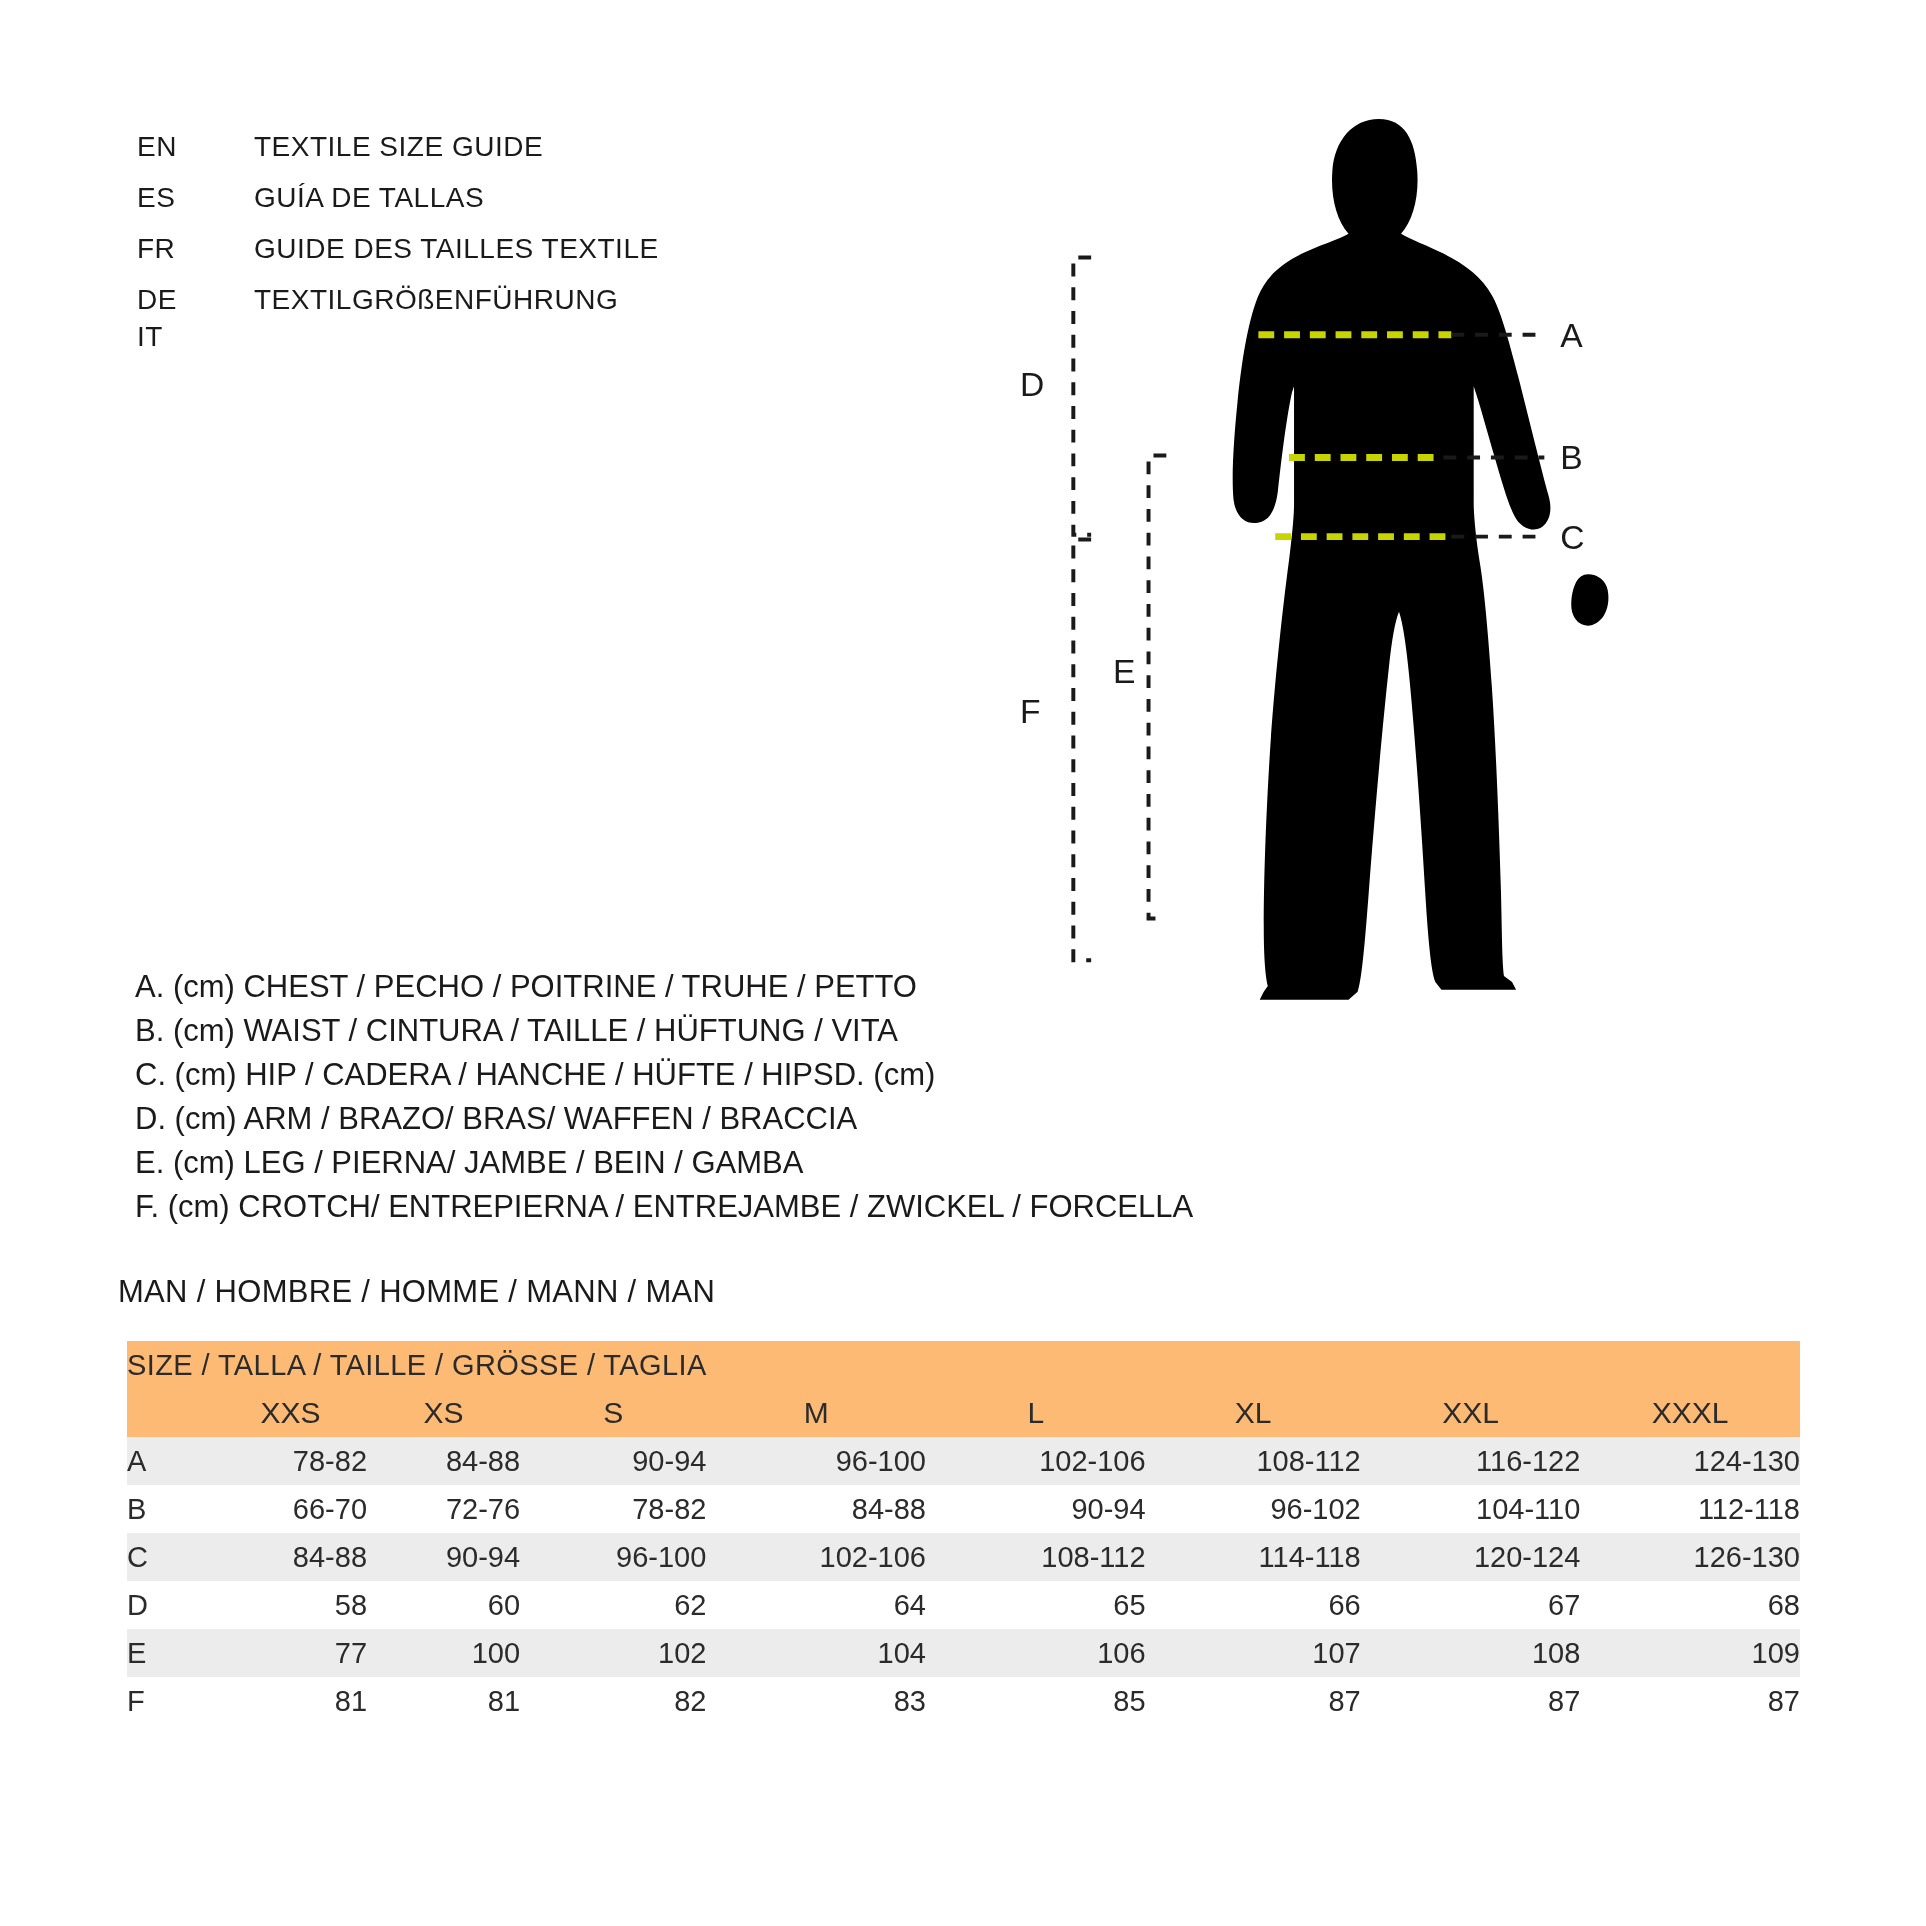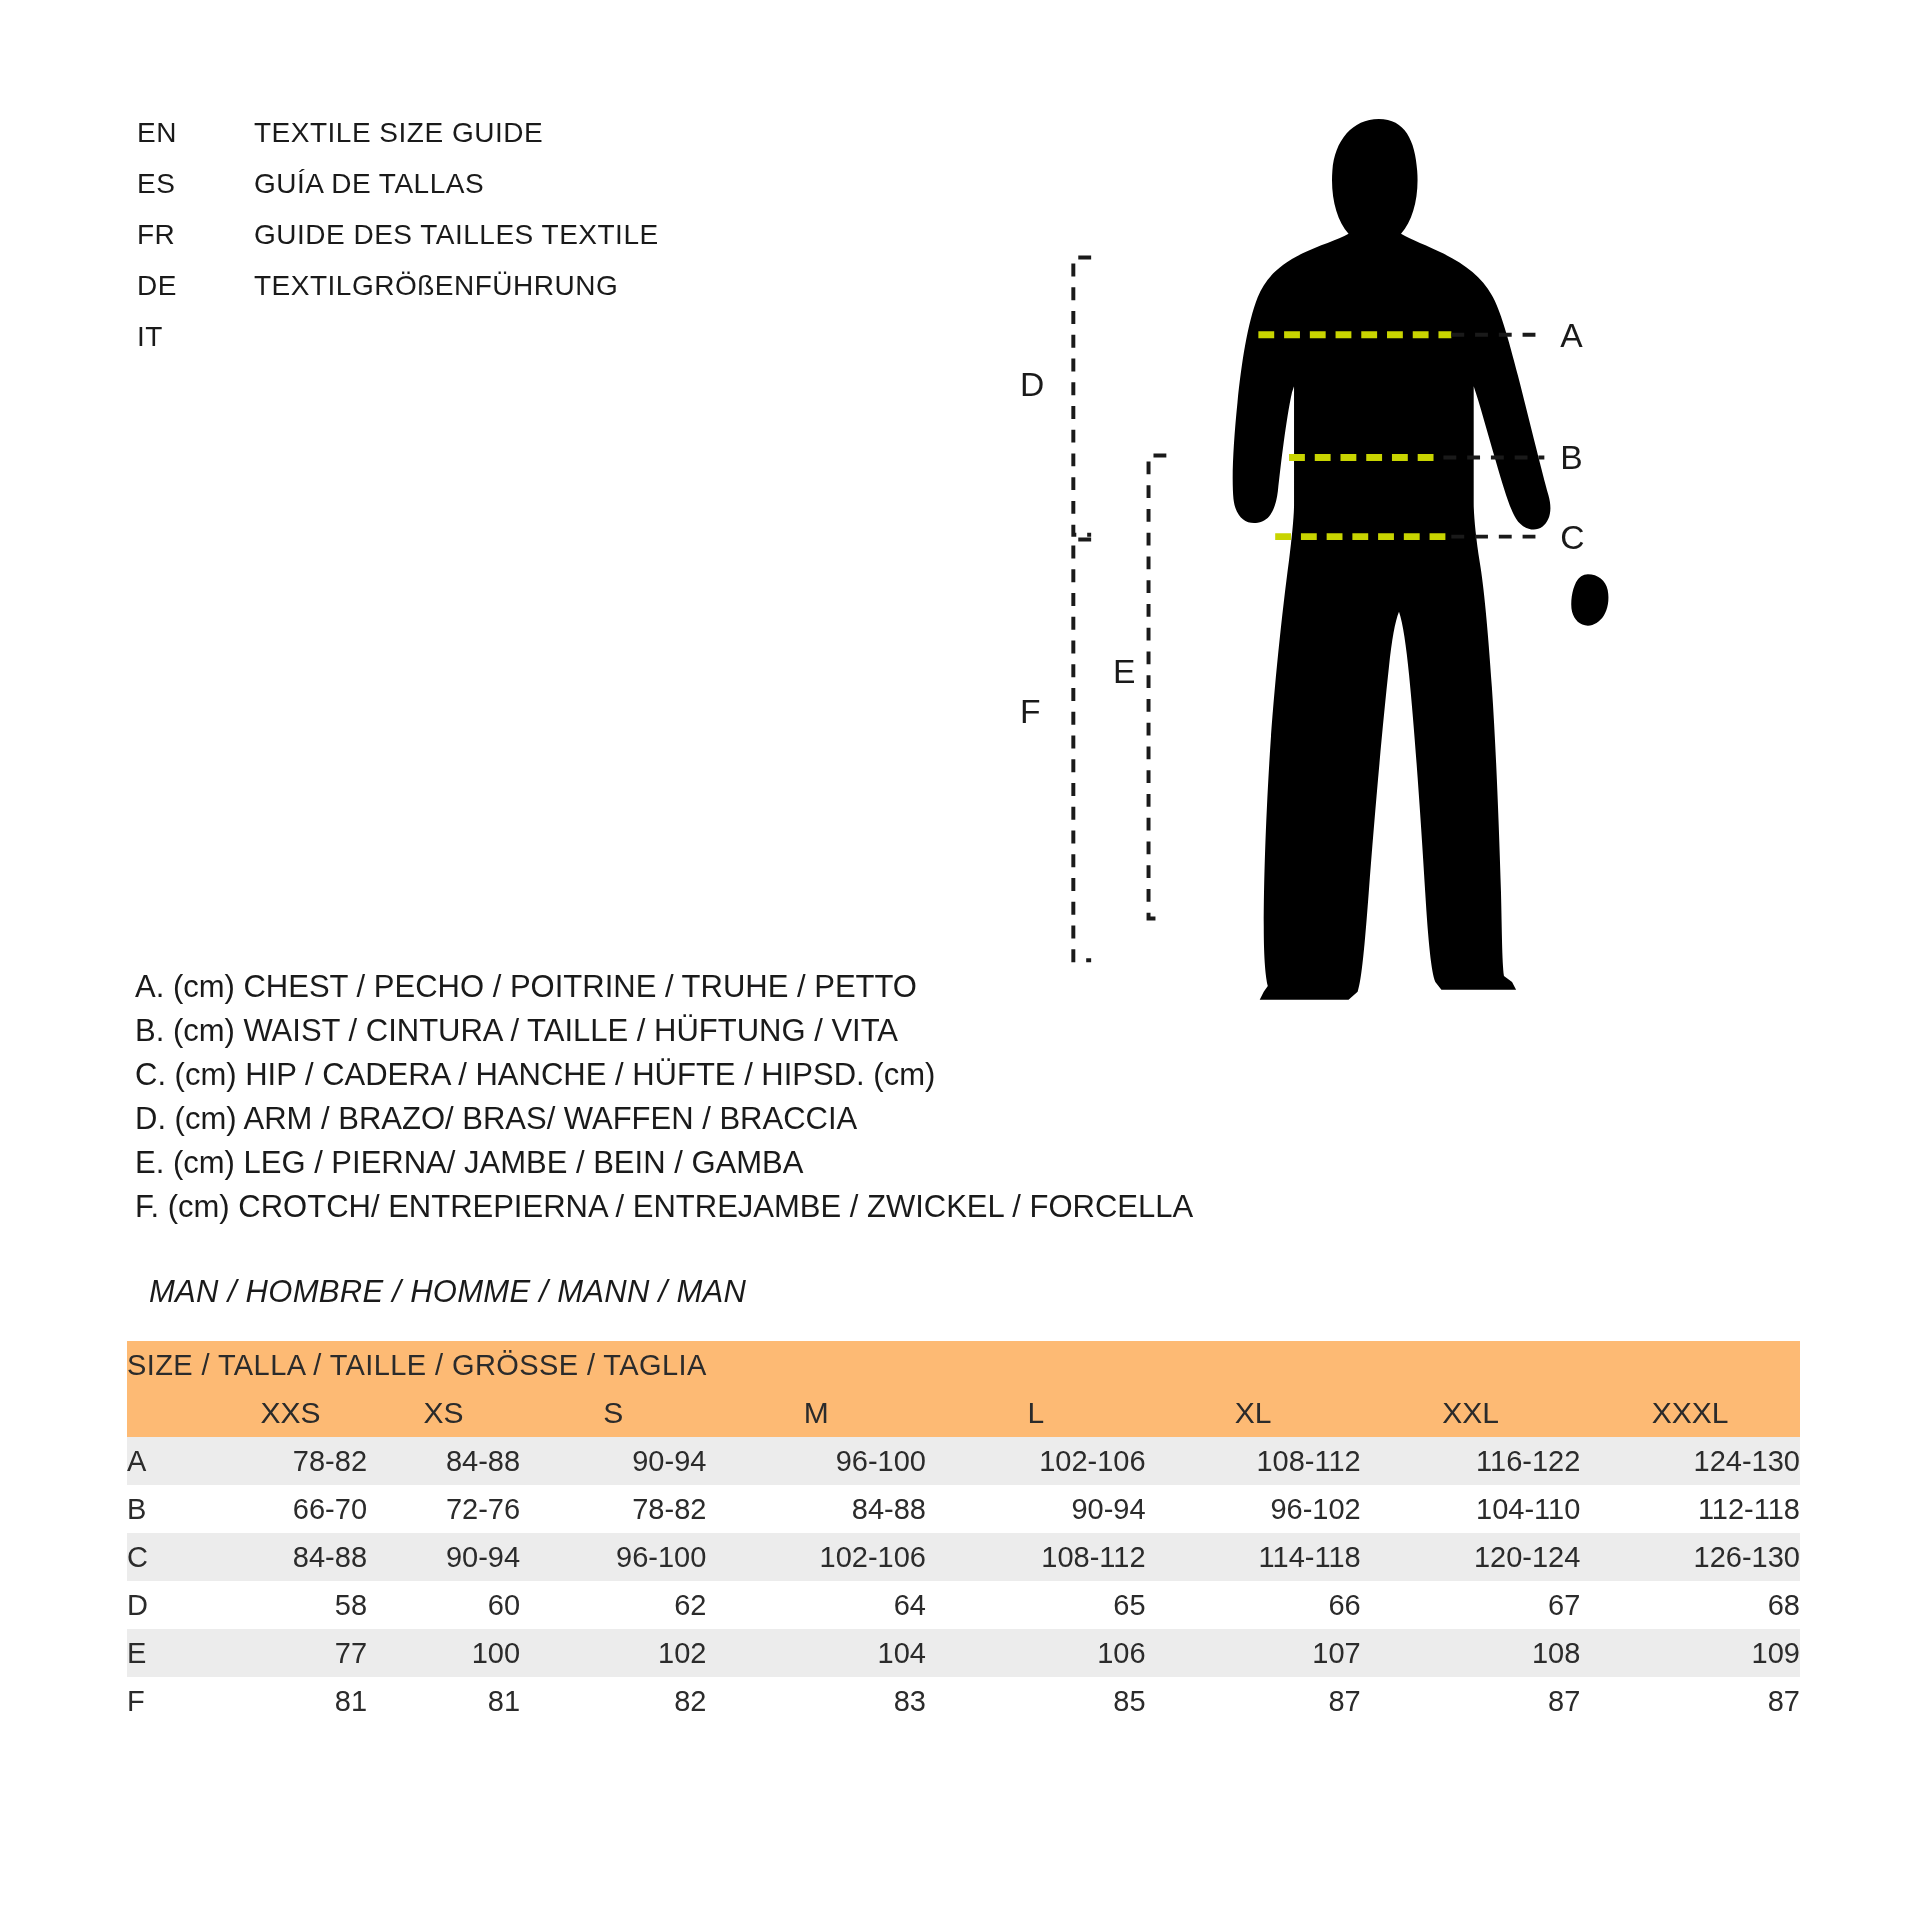--- a/index.html
+++ b/index.html
@@ -29,41 +29,41 @@
     height: 51px;
     font-size: 28px;
     letter-spacing: 0.5px;
   }
   .lang-code {
     width: 117px;
     flex: 0 0 117px;
   }
   .lang-text {
     flex: 1 1 auto;
+    margin-top: 14px;
   }
 
   
   #legend-block {
     position: absolute;
     left: 135px;
     top: 965px;
     width: 1069px;
   }
   .legend-row {
     font-size: 31px;
     line-height: 44px;
     white-space: nowrap;
   }
   #gender-label {
     position: absolute;
-    left: 149px;
+    left: 118px;
     top: 1274px;
     font-size: 31px;
     letter-spacing: 0.3px;
-    font-style: italic;
   }
 
   
   #figure-area {
     position: absolute;
     left: 1010px;
     top: 89px;
     width: 851px;
     height: 1109px;
   }

